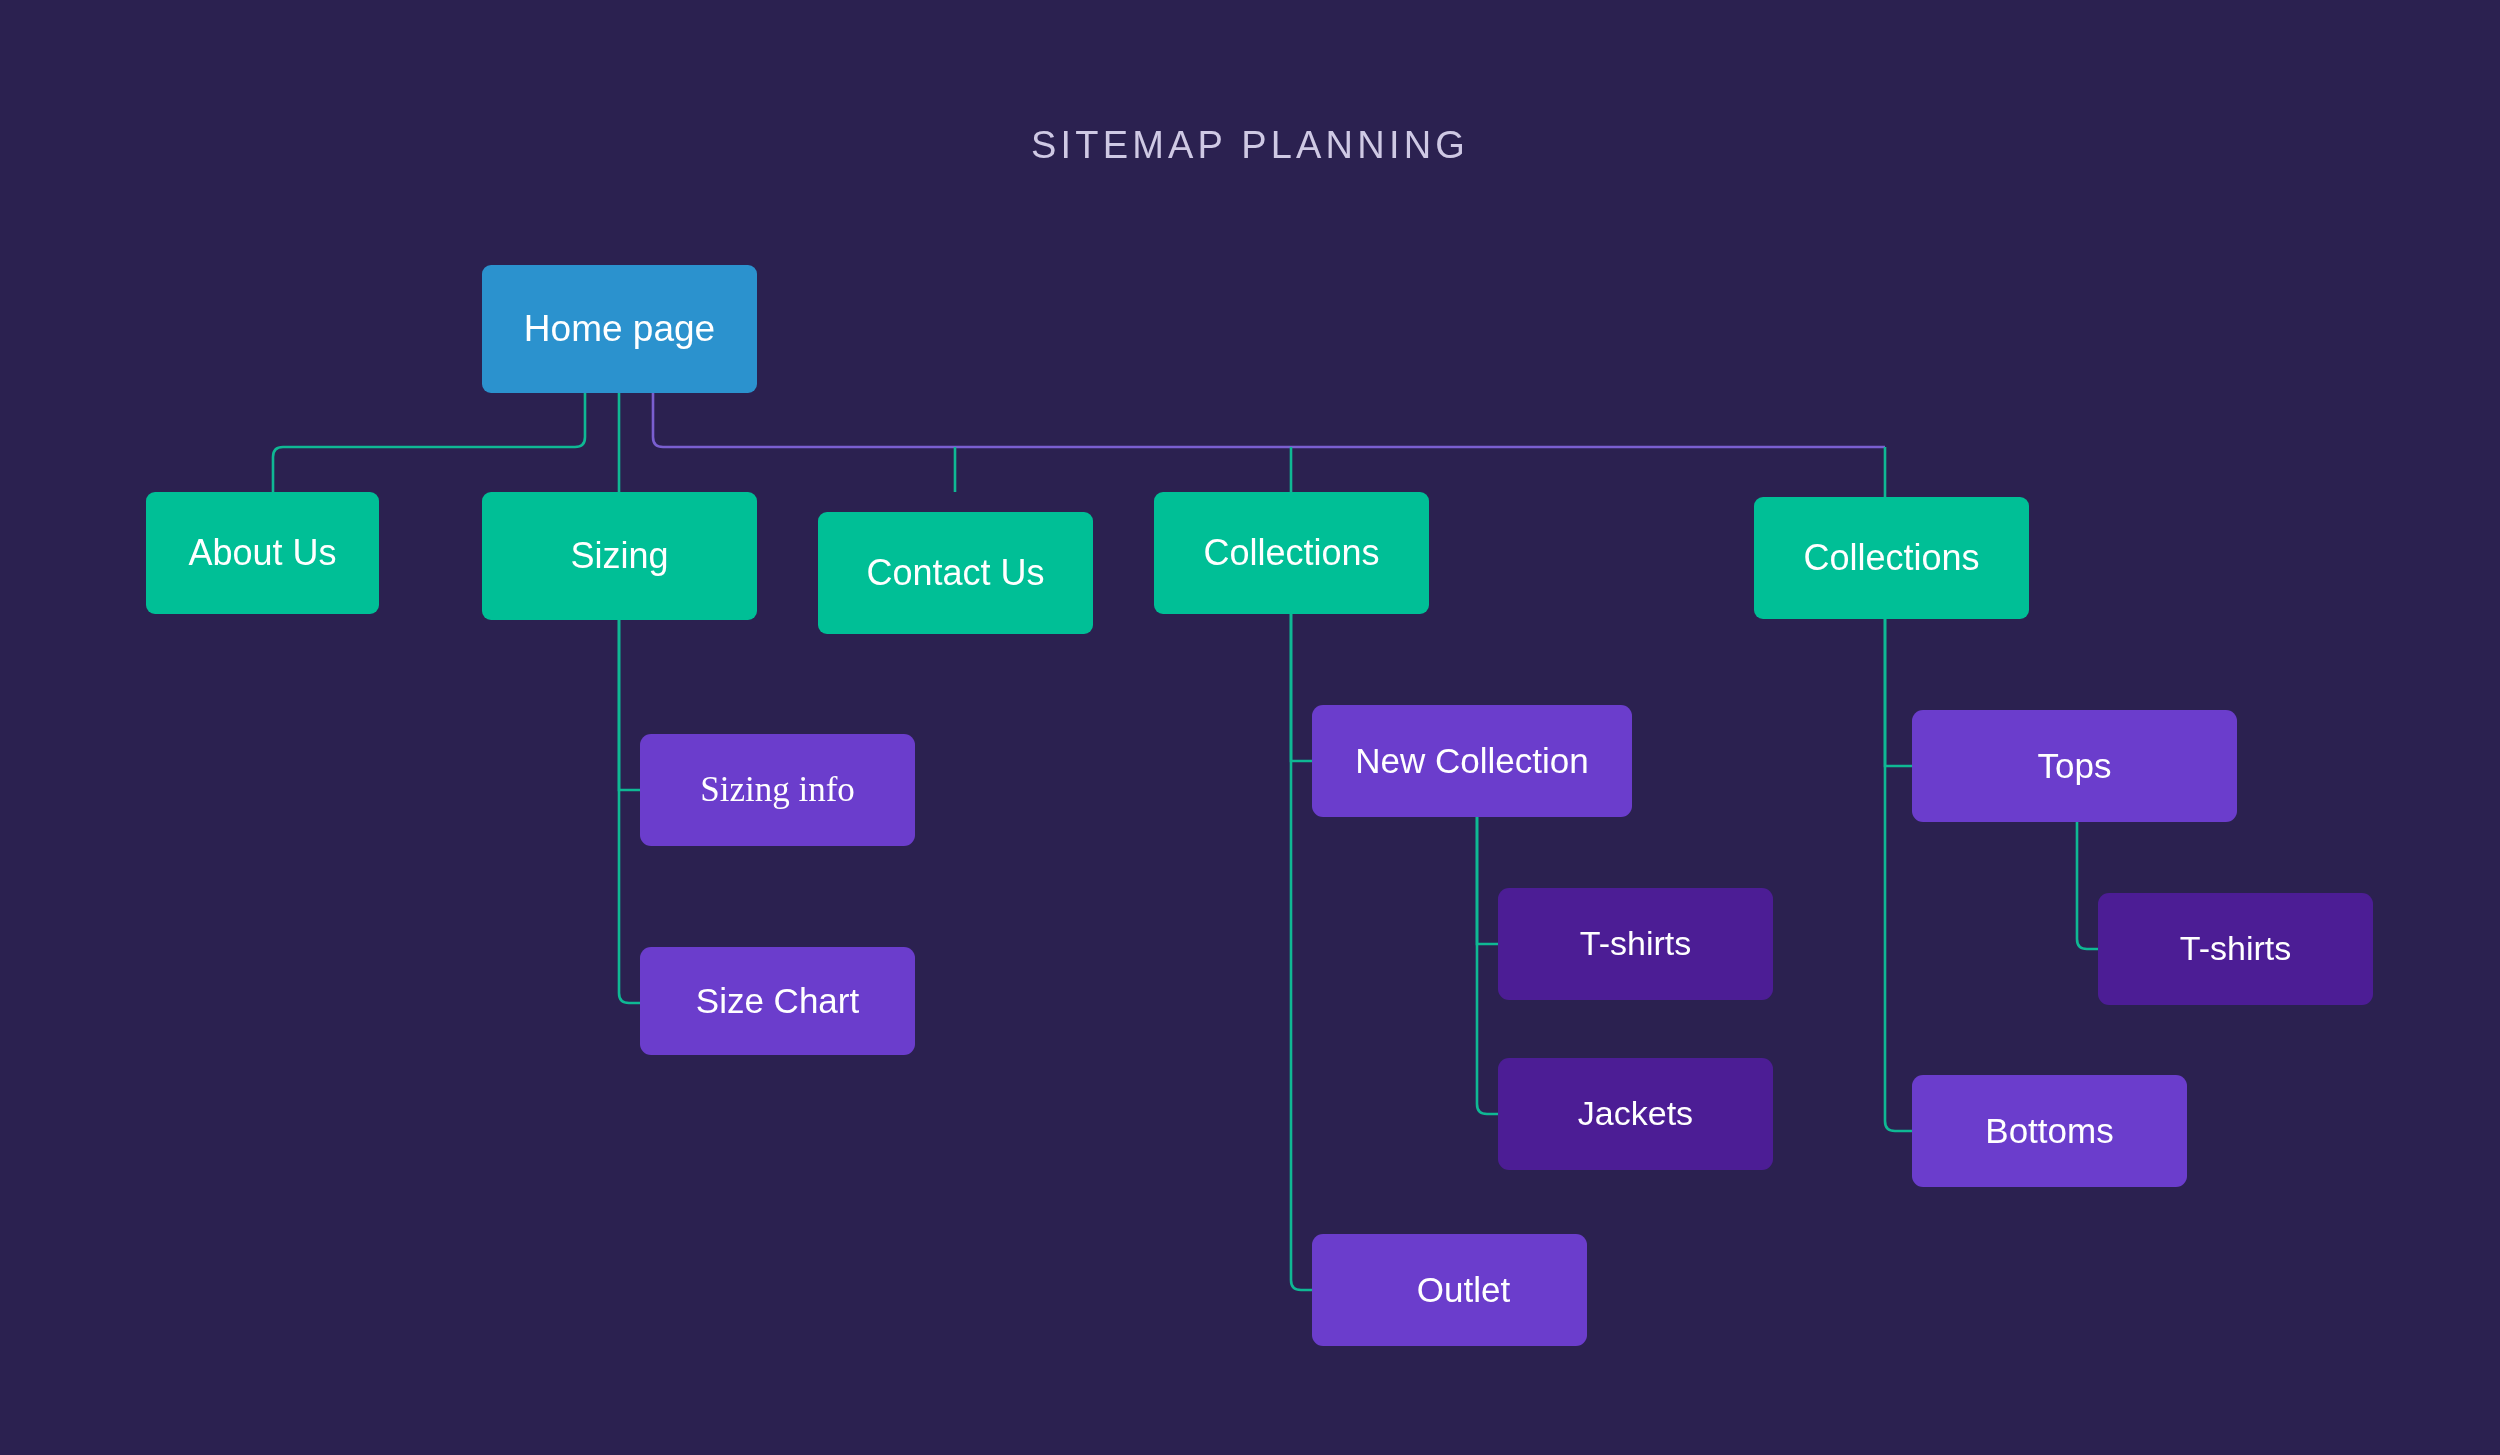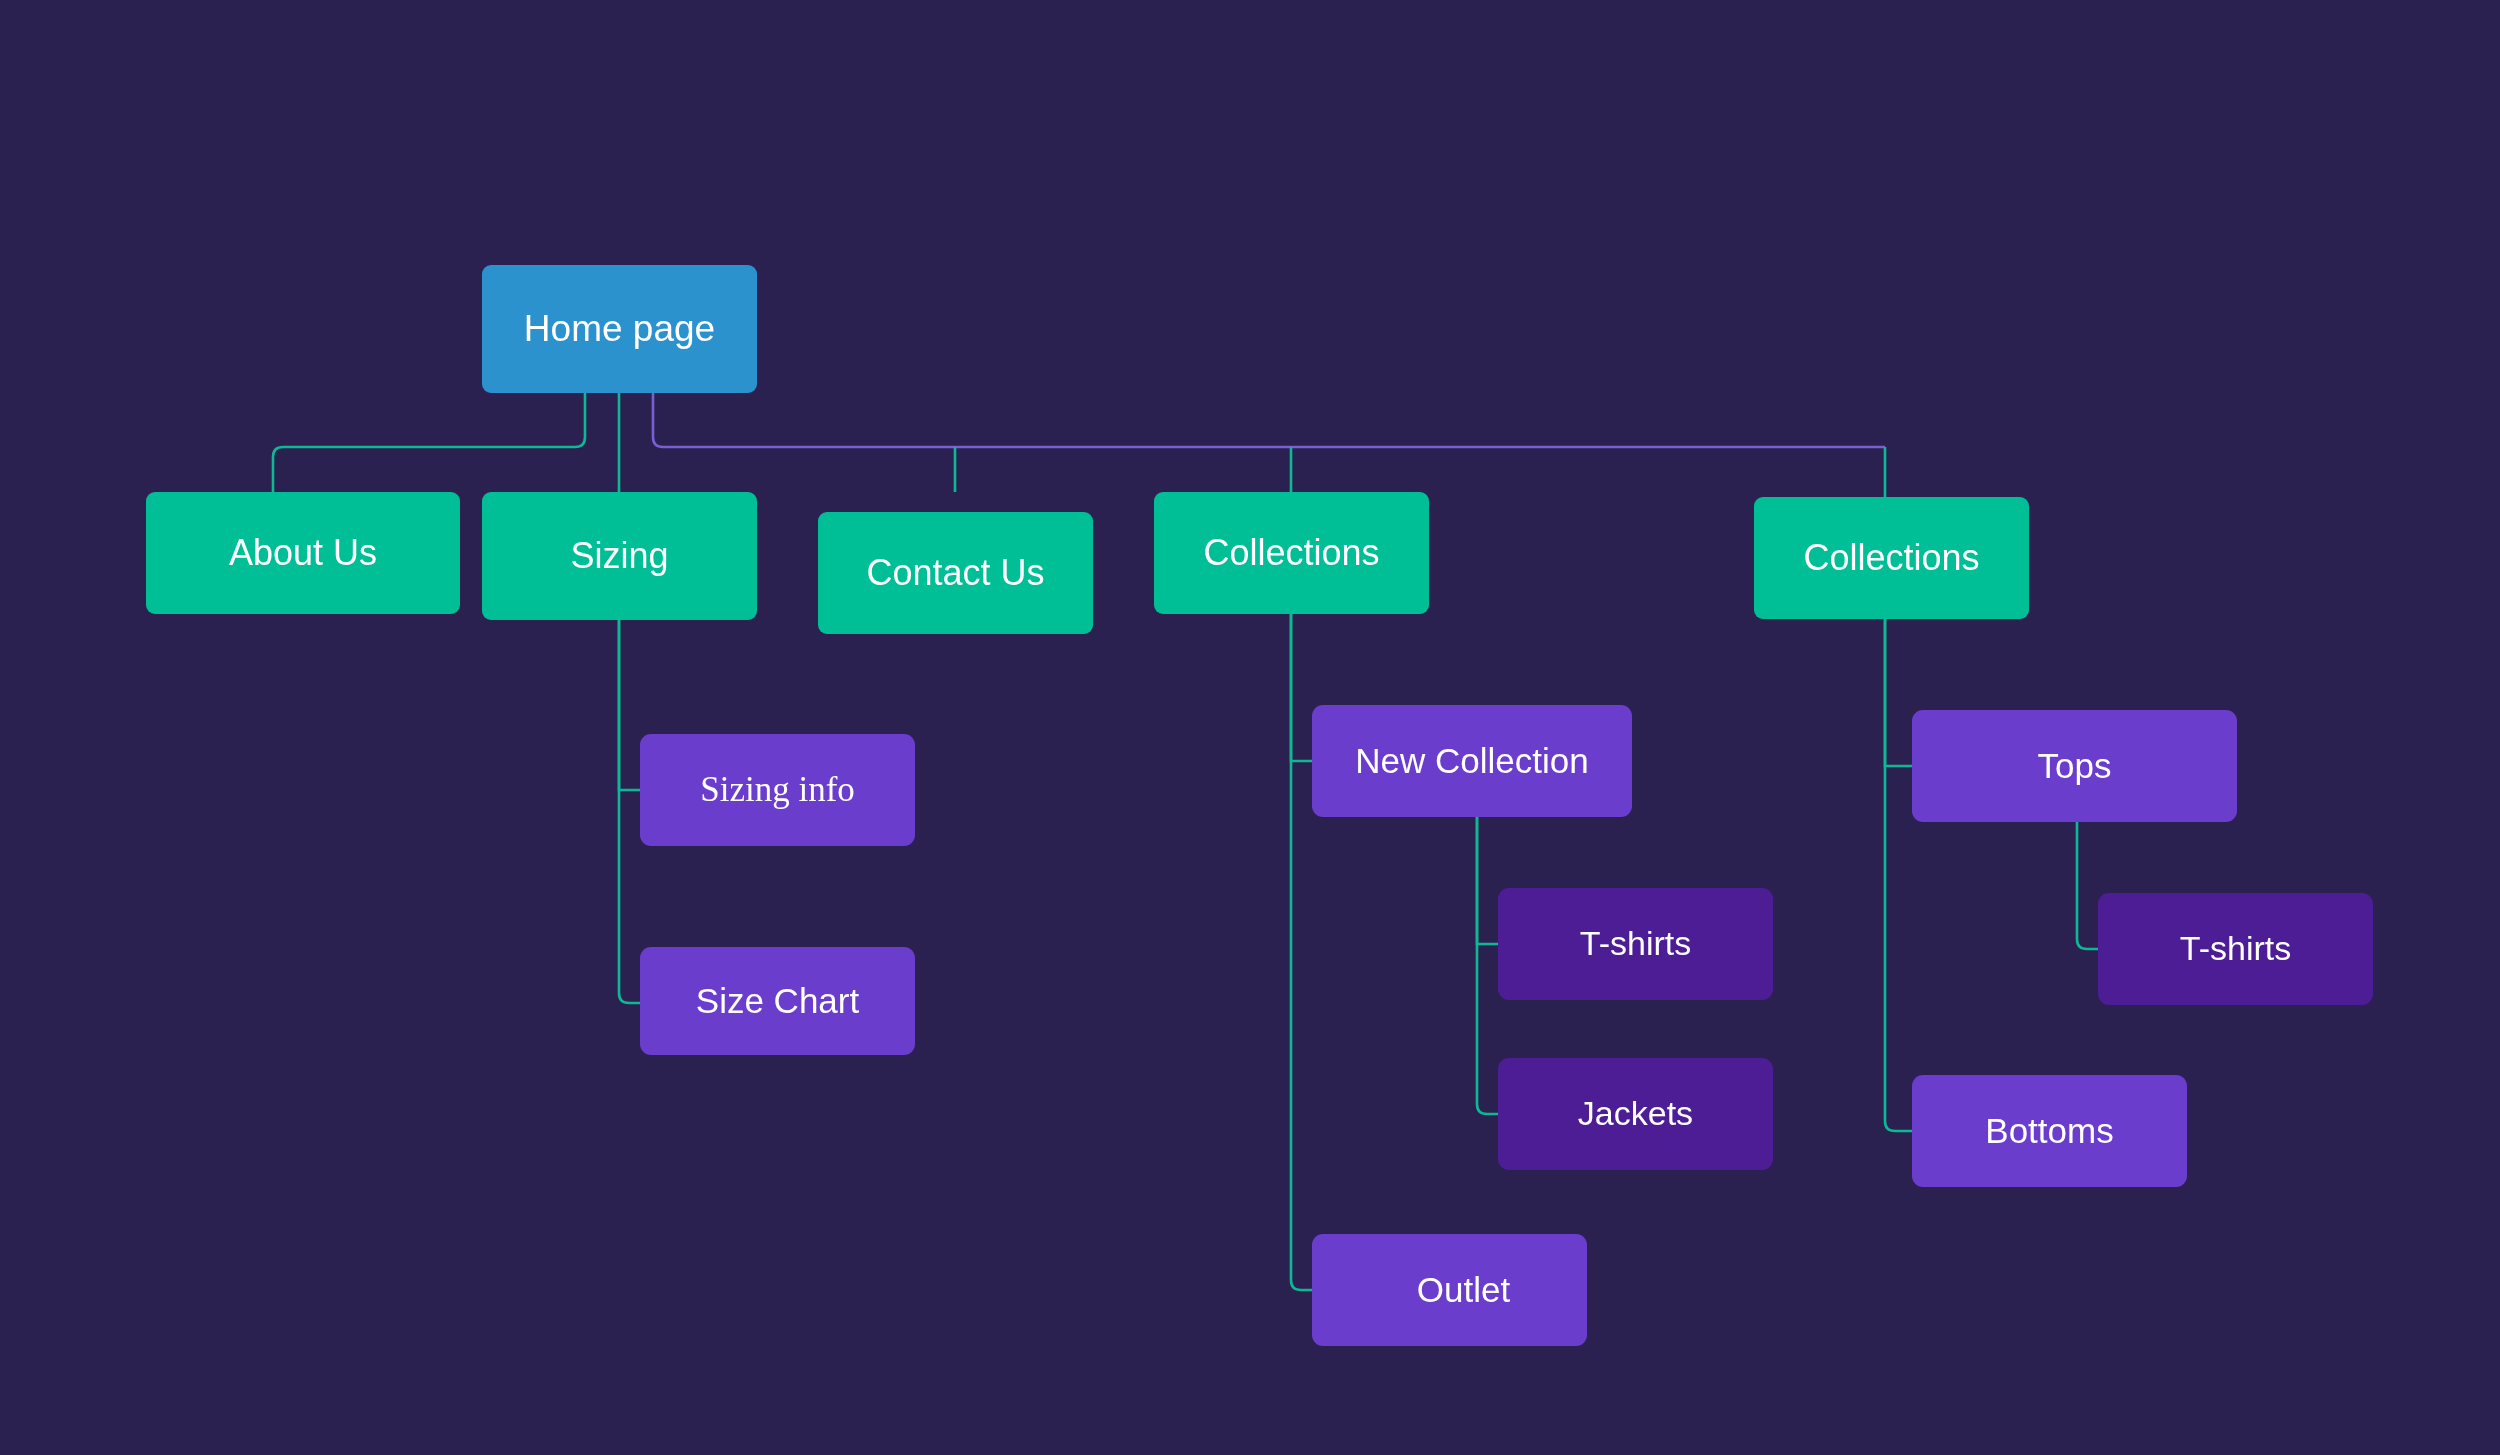--- a/index.html
+++ b/index.html
@@ -54,20 +54,21 @@
   .node.root    { background: #2b92ce; font-size: 37px; border-radius: 9px; }
   .node.section { background: #00bf96; font-size: 36px; border-radius: 9px; }
   .node.sub     { background: #6b3dcc; font-size: 35px; border-radius: 11px; }
   .node.leaf    { background: #4c1d95; font-size: 34px; border-radius: 11px; }
 </style>
 </head>
 <body>
 
 <div id="canvas">
 
+  <div class="title">SITEMAP PLANNING</div>
 
   <svg id="edges" width="2500" height="1455" viewBox="0 0 2500 1455" fill="none">
 
     <path d="M 585 393 L 585 437 Q 585 447 575 447 L 283 447 Q 273 447 273 457 L 273 492" stroke="#0fb894" stroke-width="2.6" fill="none"></path>
 
     <path d="M 619 393 L 619 492" stroke="#0fb894" stroke-width="2.6" fill="none"></path>
 
     <path d="M 653 393 L 653 437 Q 653 447 663 447 L 1885 447" stroke="#7a5fd0" stroke-width="2.6" fill="none"></path>
 
     <path d="M 955 447 L 955 492" stroke="#0fb894" stroke-width="2.6" fill="none"></path>
@@ -92,21 +93,21 @@
 
     <path d="M 1885 619 L 1885 1121 Q 1885 1131 1895 1131 L 1912 1131" stroke="#0fb894" stroke-width="2.6" fill="none"></path>
 
     <path d="M 2077 822 L 2077 939 Q 2077 949 2087 949 L 2098 949" stroke="#0fb894" stroke-width="2.6" fill="none"></path>
   </svg>
 
   <div class="node root" style="left:482px; top:265px; width:275px; height:128px;">
     <span>Home page</span>
   </div>
 
-  <div class="node section" style="left:146px; top:492px; width:314px; height:122px;">
+  <div class="node section" style="left:146px; top:492px; width:233px; height:122px;">
     <span>About Us</span>
   </div>
 
   <div class="node section" style="left:482px; top:492px; width:275px; height:128px;">
     <span>Sizing</span>
   </div>
 
   <div class="node section" style="left:818px; top:512px; width:275px; height:122px;">
     <span>Contact Us</span>
   </div>

